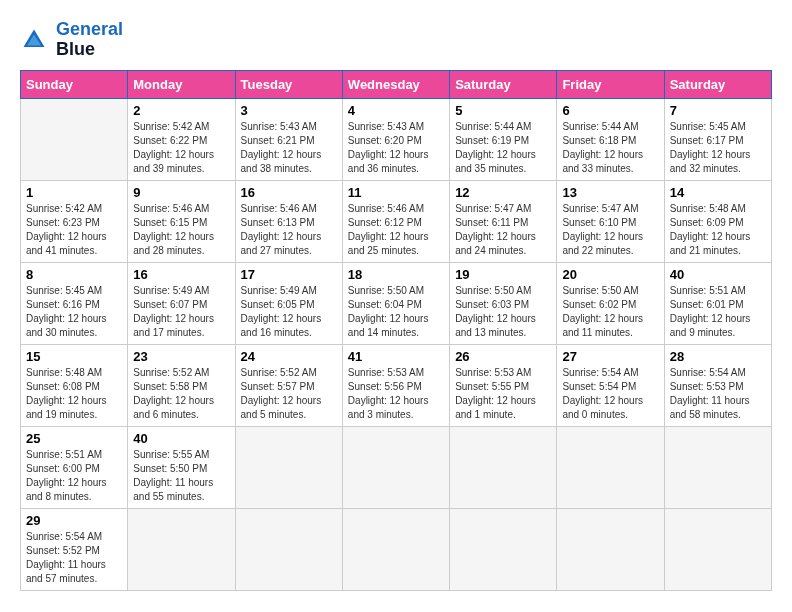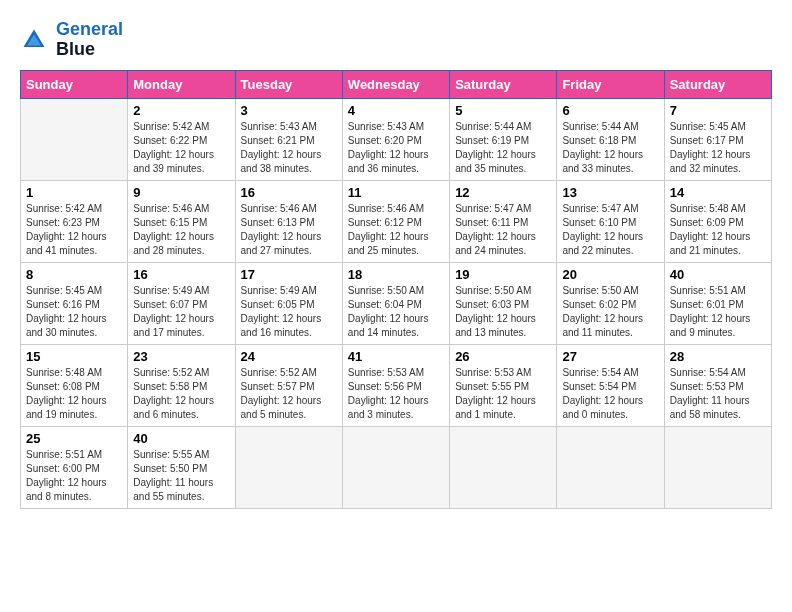--- a/index.html
+++ b/index.html
@@ -241,14 +241,26 @@
         <td>
           <span class="day-num">40</span>
           <div class="day-detail">Sunrise: 5:55 AM<br>Sunset: 5:50 PM<br>Daylight: 11 hours and 55 minutes.</div>
         </td>
         <td class="empty"></td>
         <td class="empty"></td>
         <td class="empty"></td>
         <td class="empty"></td>
         <td class="empty"></td>
       </tr>
+      <tr>
+        <td>
+          <span class="day-num">29</span>
+          <div class="day-detail">Sunrise: 5:54 AM<br>Sunset: 5:52 PM<br>Daylight: 11 hours and 57 minutes.</div>
+        </td>
+        <td class="empty"></td>
+        <td class="empty"></td>
+        <td class="empty"></td>
+        <td class="empty"></td>
+        <td class="empty"></td>
+        <td class="empty"></td>
+      </tr>
     </tbody>
 </table>
 
 </body></html>

